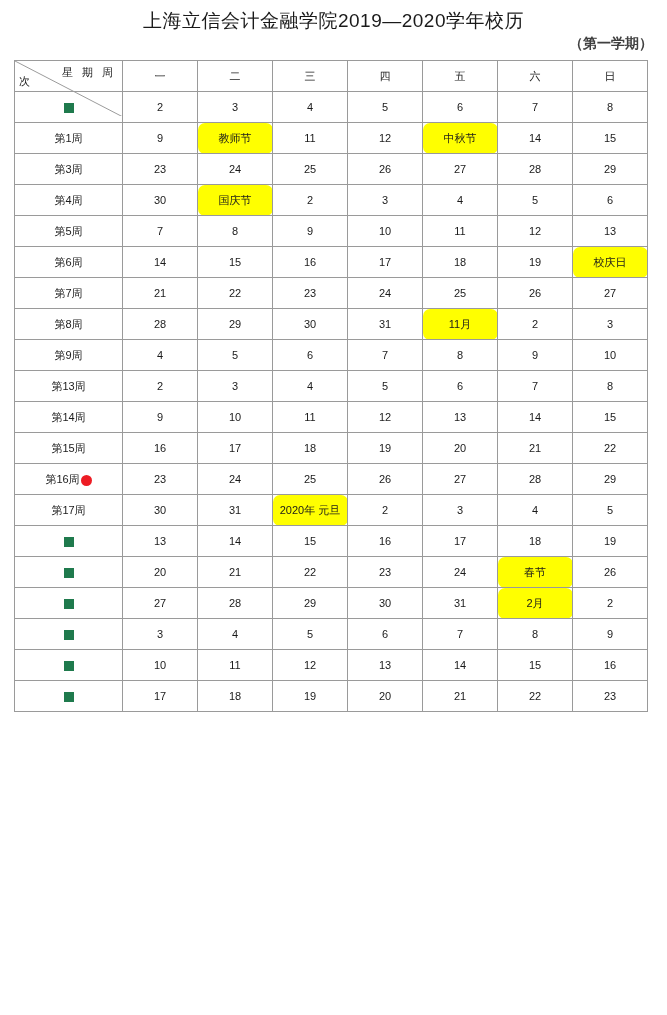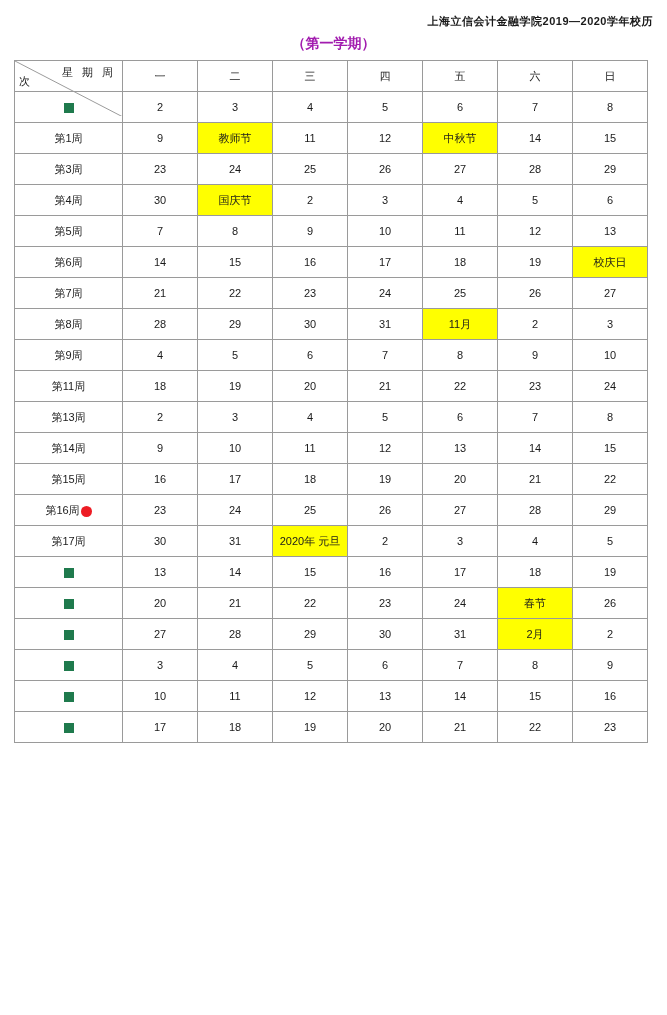--- a/index.html
+++ b/index.html
@@ -17,32 +17,32 @@
   }
   .page {
     width: 667px;
     padding: 10px 14px 0 14px;
   }
   .title-block {
     text-align: center;
     margin-bottom: 6px;
   }
   .title-main {
-    font-size: 11px;
-    font-weight: bold;
+    font-size: 19px;
+    font-weight: normal;
     letter-spacing: 0.5px;
     line-height: 22px;
     color: #1a1a1a;
-    text-align: right;
   }
   .title-sub {
     font-size: 14px;
     font-weight: bold;
     line-height: 22px;
-    color: #a21caf;
+    color: #404040;
+    text-align: right;
   }
   table.cal {
     border-collapse: collapse;
     width: 552px;
     table-layout: fixed;
   }
   table.cal td, table.cal th {
     border: 1px solid #9a9a9a;
     text-align: center;
     vertical-align: middle;
@@ -85,20 +85,21 @@
   td.weekcell {
     font-size: 11px;
     position: relative;
   }
   .hl {
     background: #ffff00;
     color: #e8281e;
     font-size: 10px;
     font-weight: bold;
     line-height: 13px;
+    border-radius: 7px;
   }
   .hl-inner {
     display: block;
     padding: 0 2px;
   }
   .sq {
     display: inline-block;
     width: 10px;
     height: 10px;
     background: #1f7a4d;
@@ -251,30 +252,20 @@
           <td class="weekcell"><span class="wk-label">第9周</span></td>
           <td><span class="">4</span></td>
           <td><span class="">5</span></td>
           <td><span class="">6</span></td>
           <td><span class="">7</span></td>
           <td><span class="">8</span></td>
           <td><span class="">9</span></td>
           <td><span class="">10</span></td>
         </tr>
         <tr>
-          <td class="weekcell"><span class="wk-label">第11周</span></td>
-          <td><span class="">18</span></td>
-          <td><span class="">19</span></td>
-          <td><span class="">20</span></td>
-          <td><span class="">21</span></td>
-          <td><span class="">22</span></td>
-          <td><span class="">23</span></td>
-          <td><span class="">24</span></td>
-        </tr>
-        <tr>
           <td class="weekcell"><span class="wk-label">第13周</span></td>
           <td><span class="">2</span></td>
           <td><span class="">3</span></td>
           <td><span class="">4</span></td>
           <td><span class="">5</span></td>
           <td><span class="">6</span></td>
           <td><span class="">7</span></td>
           <td><span class="">8</span></td>
         </tr>
         <tr>

